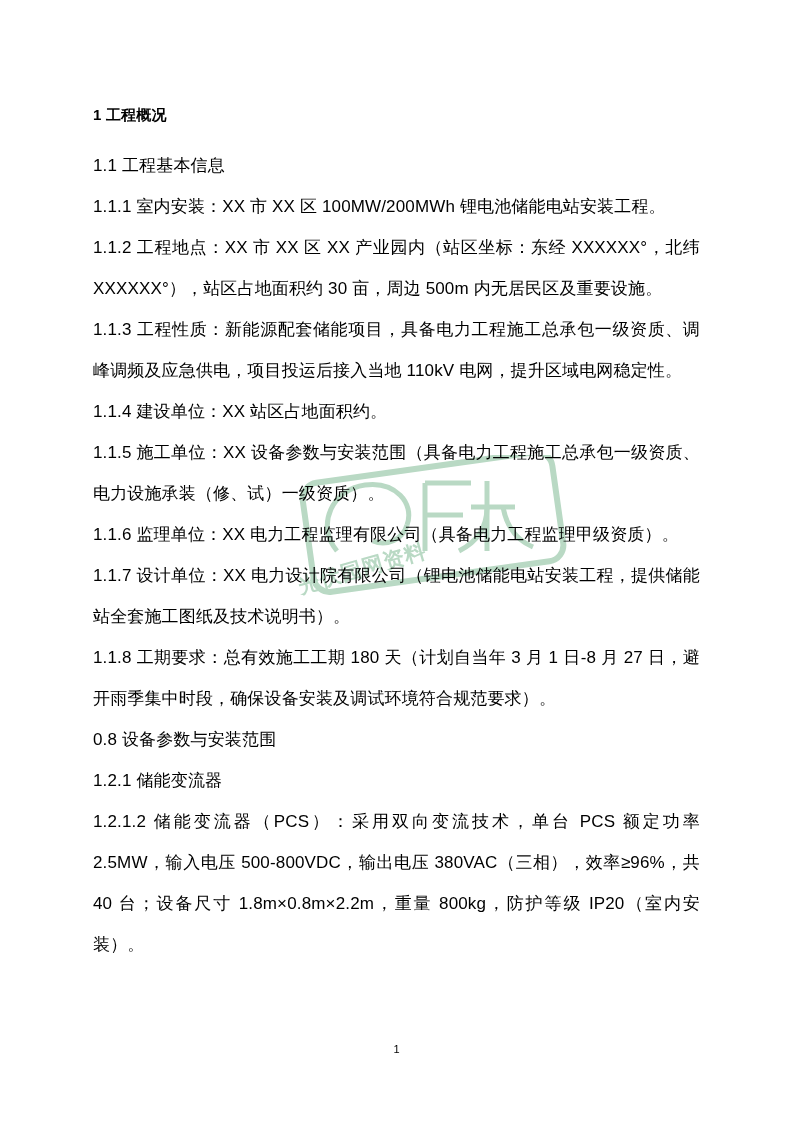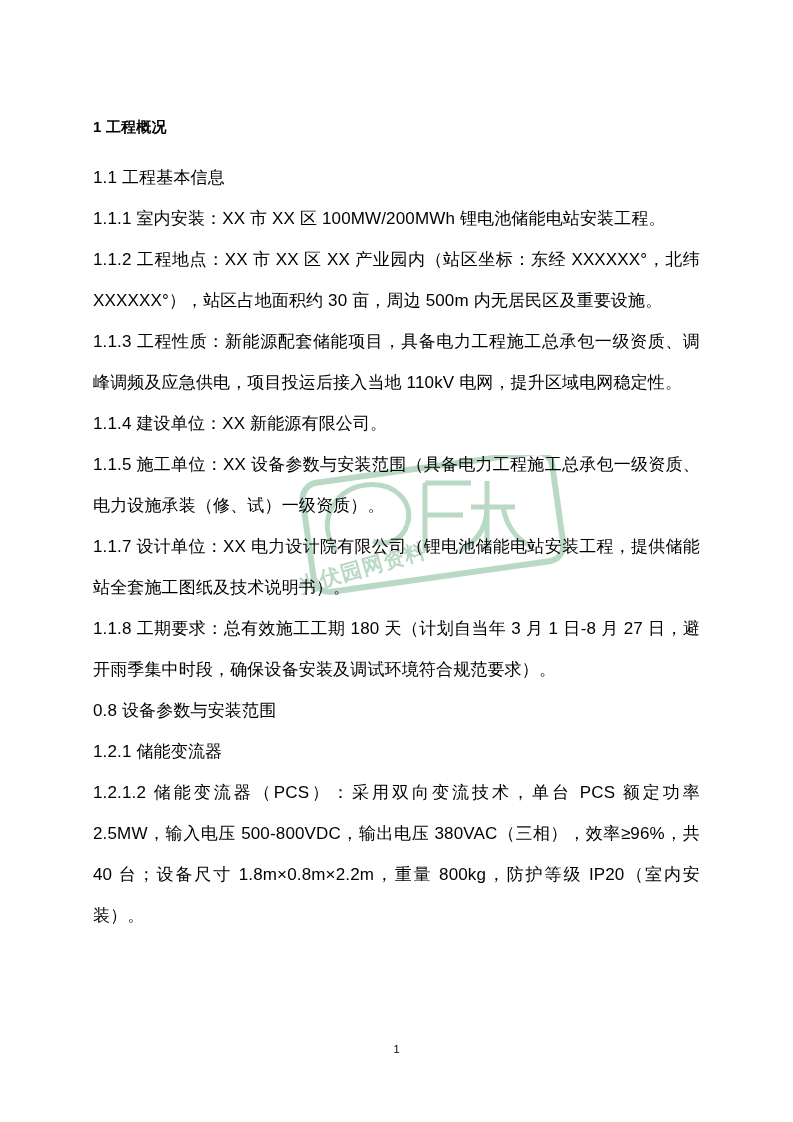--- a/index.html
+++ b/index.html
@@ -13,21 +13,21 @@
     height: 1122px;
     background: #ffffff;
     margin: 0 auto;
     overflow: hidden;
     font-family: "Liberation Sans", "DejaVu Sans", sans-serif;
     color: #000000;
   }
   .content {
     position: absolute;
     left: 93px;
-    top: 112px;
+    top: 100px;
     width: 607px;
   }
   .h1 {
     font-size: 15px;
     font-weight: bold;
     line-height: 29px;
     margin-bottom: 16px;
     letter-spacing: 0.2px;
   }
   .p {
@@ -96,22 +96,23 @@
     <div class="wm-text">光伏园网资料</div>
   </div>
 
   <div class="content">
     <div class="h1">1 工程概况</div>
 
     <p class="p">1.1 工程基本信息</p>
     <p class="p">1.1.1 室内安装：XX 市 XX 区 100MW/200MWh 锂电池储能电站安装工程。</p>
     <p class="p">1.1.2 工程地点：XX 市 XX 区 XX 产业园内（站区坐标：东经 XXXXXX°，北纬 XXXXXX°），站区占地面积约 30 亩，周边 500m 内无居民区及重要设施。</p>
     <p class="p">1.1.3 工程性质：新能源配套储能项目，具备电力工程施工总承包一级资质、调峰调频及应急供电，项目投运后接入当地 110kV 电网，提升区域电网稳定性。</p>
-    <p class="p">1.1.4 建设单位：XX 新能源有限公司。</p>
+    <p class="p">1.1.4 建设单位：XX 站区占地面积约。</p>
     <p class="p">1.1.5 施工单位：XX 设备参数与安装范围（具备电力工程施工总承包一级资质、电力设施承装（修、试）一级资质）。</p>
+    <p class="p">1.1.6 监理单位：XX 电力工程监理有限公司（具备电力工程监理甲级资质）。</p>
     <p class="p">1.1.7 设计单位：XX 电力设计院有限公司（锂电池储能电站安装工程，提供储能站全套施工图纸及技术说明书）。</p>
     <p class="p">1.1.8 工期要求：总有效施工工期 180 天（计划自当年 3 月 1 日-8 月 27 日，避开雨季集中时段，确保设备安装及调试环境符合规范要求）。</p>
     <p class="p">0.8 设备参数与安装范围</p>
     <p class="p">1.2.1 储能变流器</p>
     <p class="p">1.2.1.2 储能变流器（PCS）：采用双向变流技术，单台 PCS 额定功率 2.5MW，输入电压 500-800VDC，输出电压 380VAC（三相），效率≥96%，共 40 台；设备尺寸 1.8m×0.8m×2.2m，重量 800kg，防护等级 IP20（室内安装）。</p>
   </div>
 
   <div class="pagenum">1</div>
 </div>
 

